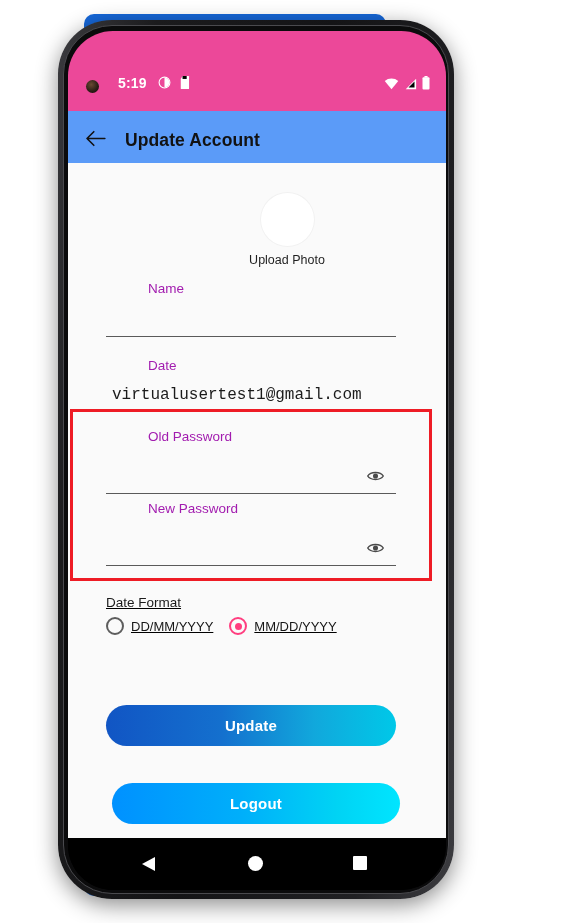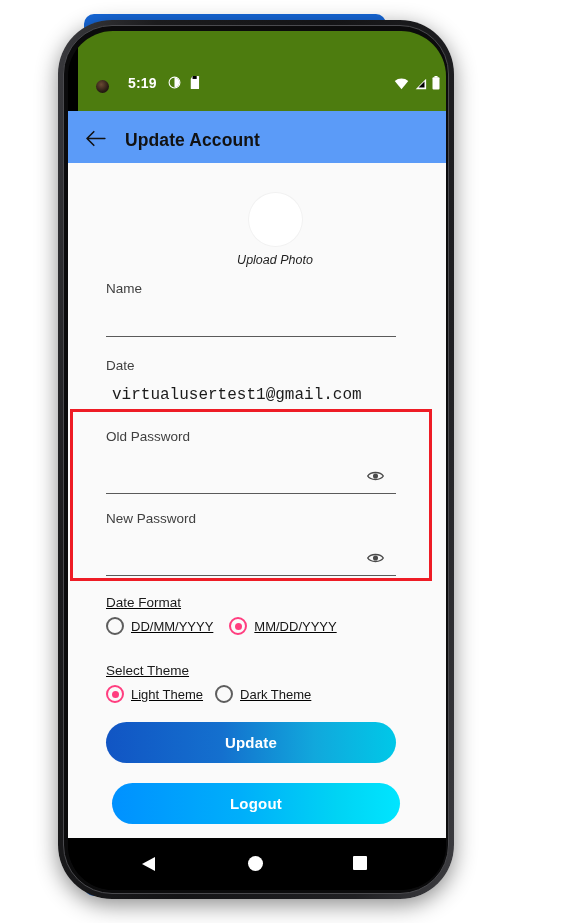--- a/index.html
+++ b/index.html
@@ -54,23 +54,23 @@
     left: 4px; top: 5px;
     width: 378px; height: 859px;
     border-radius: 45px;
     background: #000000;
     overflow: hidden;
   }
 
   
   .status-bar {
     position: absolute;
-    left: 10px; top: 0;
+    left: 0; top: 0;
     width: 378px; height: 80px;
-    background: #4d7c0f;
+    background: #ec4899;
   }
   .punch-hole {
     position: absolute;
     left: 18px; top: 49px;
     width: 13px; height: 13px;
     border-radius: 50%;
     background: radial-gradient(circle at 40% 35%, #6b4a33 0%, #2a1d14 60%, #0d0a07 100%);
   }
   .status-time {
     position: absolute;
@@ -122,24 +122,23 @@
   
   .content {
     position: absolute;
     left: 0; top: 132px;
     width: 378px; height: 675px;
     background: #FAFAFA;
   }
 
   .avatar-block {
     position: absolute;
-    left: 0; top: 30px;
+    left: 12px; top: 30px;
     width: 414px;
     text-align: center;
-    font-style: italic;
   }
   .avatar-circle {
     width: 53px; height: 53px;
     border-radius: 50%;
     background: #ffffff;
     margin: 0 auto;
     box-shadow: 0 0 0 1px rgba(0,0,0,0.035);
   }
   .avatar-caption {
     margin-top: 7px;
@@ -147,21 +146,22 @@
     color: #1f1f1f;
   }
 
   .field {
     position: absolute;
     left: 38px;
     width: 290px;
   }
   .field-label {
     font-size: 13.5px;
-    color: #404040;
+    color: #a21caf;
+    margin-left: 42px;
   }
   .field-line {
     border-bottom: 1.4px solid #5a5a5a;
   }
   .field-value {
     font-size: 16px;
     color: #1b1b1b;
     padding-left: 6px;
     font-family: Liberation Mono, monospace;
   }
@@ -178,21 +178,21 @@
     margin-top: 16px;
     border-bottom: 1.4px solid #5a5a5a;
   }
   .eye-icon {
     position: absolute;
     right: 12px; bottom: 7px;
     cursor: pointer;
   }
 
   .field-old-pwd { top: 266px; }
-  .field-new-pwd { top: 348px; }
+  .field-new-pwd { top: 338px; }
 
   
   .highlight-box {
     position: absolute;
     left: 2px; top: 246px;
     width: 362px; height: 172px;
     border: 3px solid #EE1C25;
     pointer-events: none;
   }
 
@@ -245,21 +245,21 @@
     border: none;
     border-radius: 21px;
     color: #ffffff;
     font-family: "Liberation Sans", sans-serif;
     font-size: 15px;
     font-weight: bold;
     cursor: pointer;
     letter-spacing: 0.2px;
   }
   .btn-update {
-    left: 38px; top: 559px;
+    left: 38px; top: 542px;
     width: 290px;
     background: linear-gradient(90deg, #1155C4 0%, #1470CE 40%, #11A8DC 72%, #00C8E8 100%);
   }
   .btn-logout {
     left: 44px; top: 620px;
     width: 288px;
     background: linear-gradient(90deg, #0091FF 0%, #00AFFA 45%, #00D3F4 78%, #00E5FF 100%);
   }
 
   
@@ -401,33 +401,20 @@
                 <span class="radio-mark"></span>
                 <span class="radio-text">DD/MM/YYYY</span>
               </div>
               <div class="radio-item">
                 <span class="radio-mark on"></span>
                 <span class="radio-text">MM/DD/YYYY</span>
               </div>
             </div>
           </div>
 
-          <div class="radio-group group-theme">
-            <div class="group-title">Select Theme</div>
-            <div class="radio-row">
-              <div class="radio-item">
-                <span class="radio-mark on"></span>
-                <span class="radio-text">Light Theme</span>
-              </div>
-              <div class="radio-item">
-                <span class="radio-mark"></span>
-                <span class="radio-text">Dark Theme</span>
-              </div>
-            </div>
-          </div>
 
           <button class="action-btn btn-update">Update</button>
           <button class="action-btn btn-logout">Logout</button>
         </div>
 
         <div class="nav-bar">
           <div class="nav-btn nav-back">
             <span>
               <svg width="15" height="16" viewBox="0 0 15 16">
                 <path d="M14 1 L14 15 L1 8 Z" fill="#ffffff"></path>

